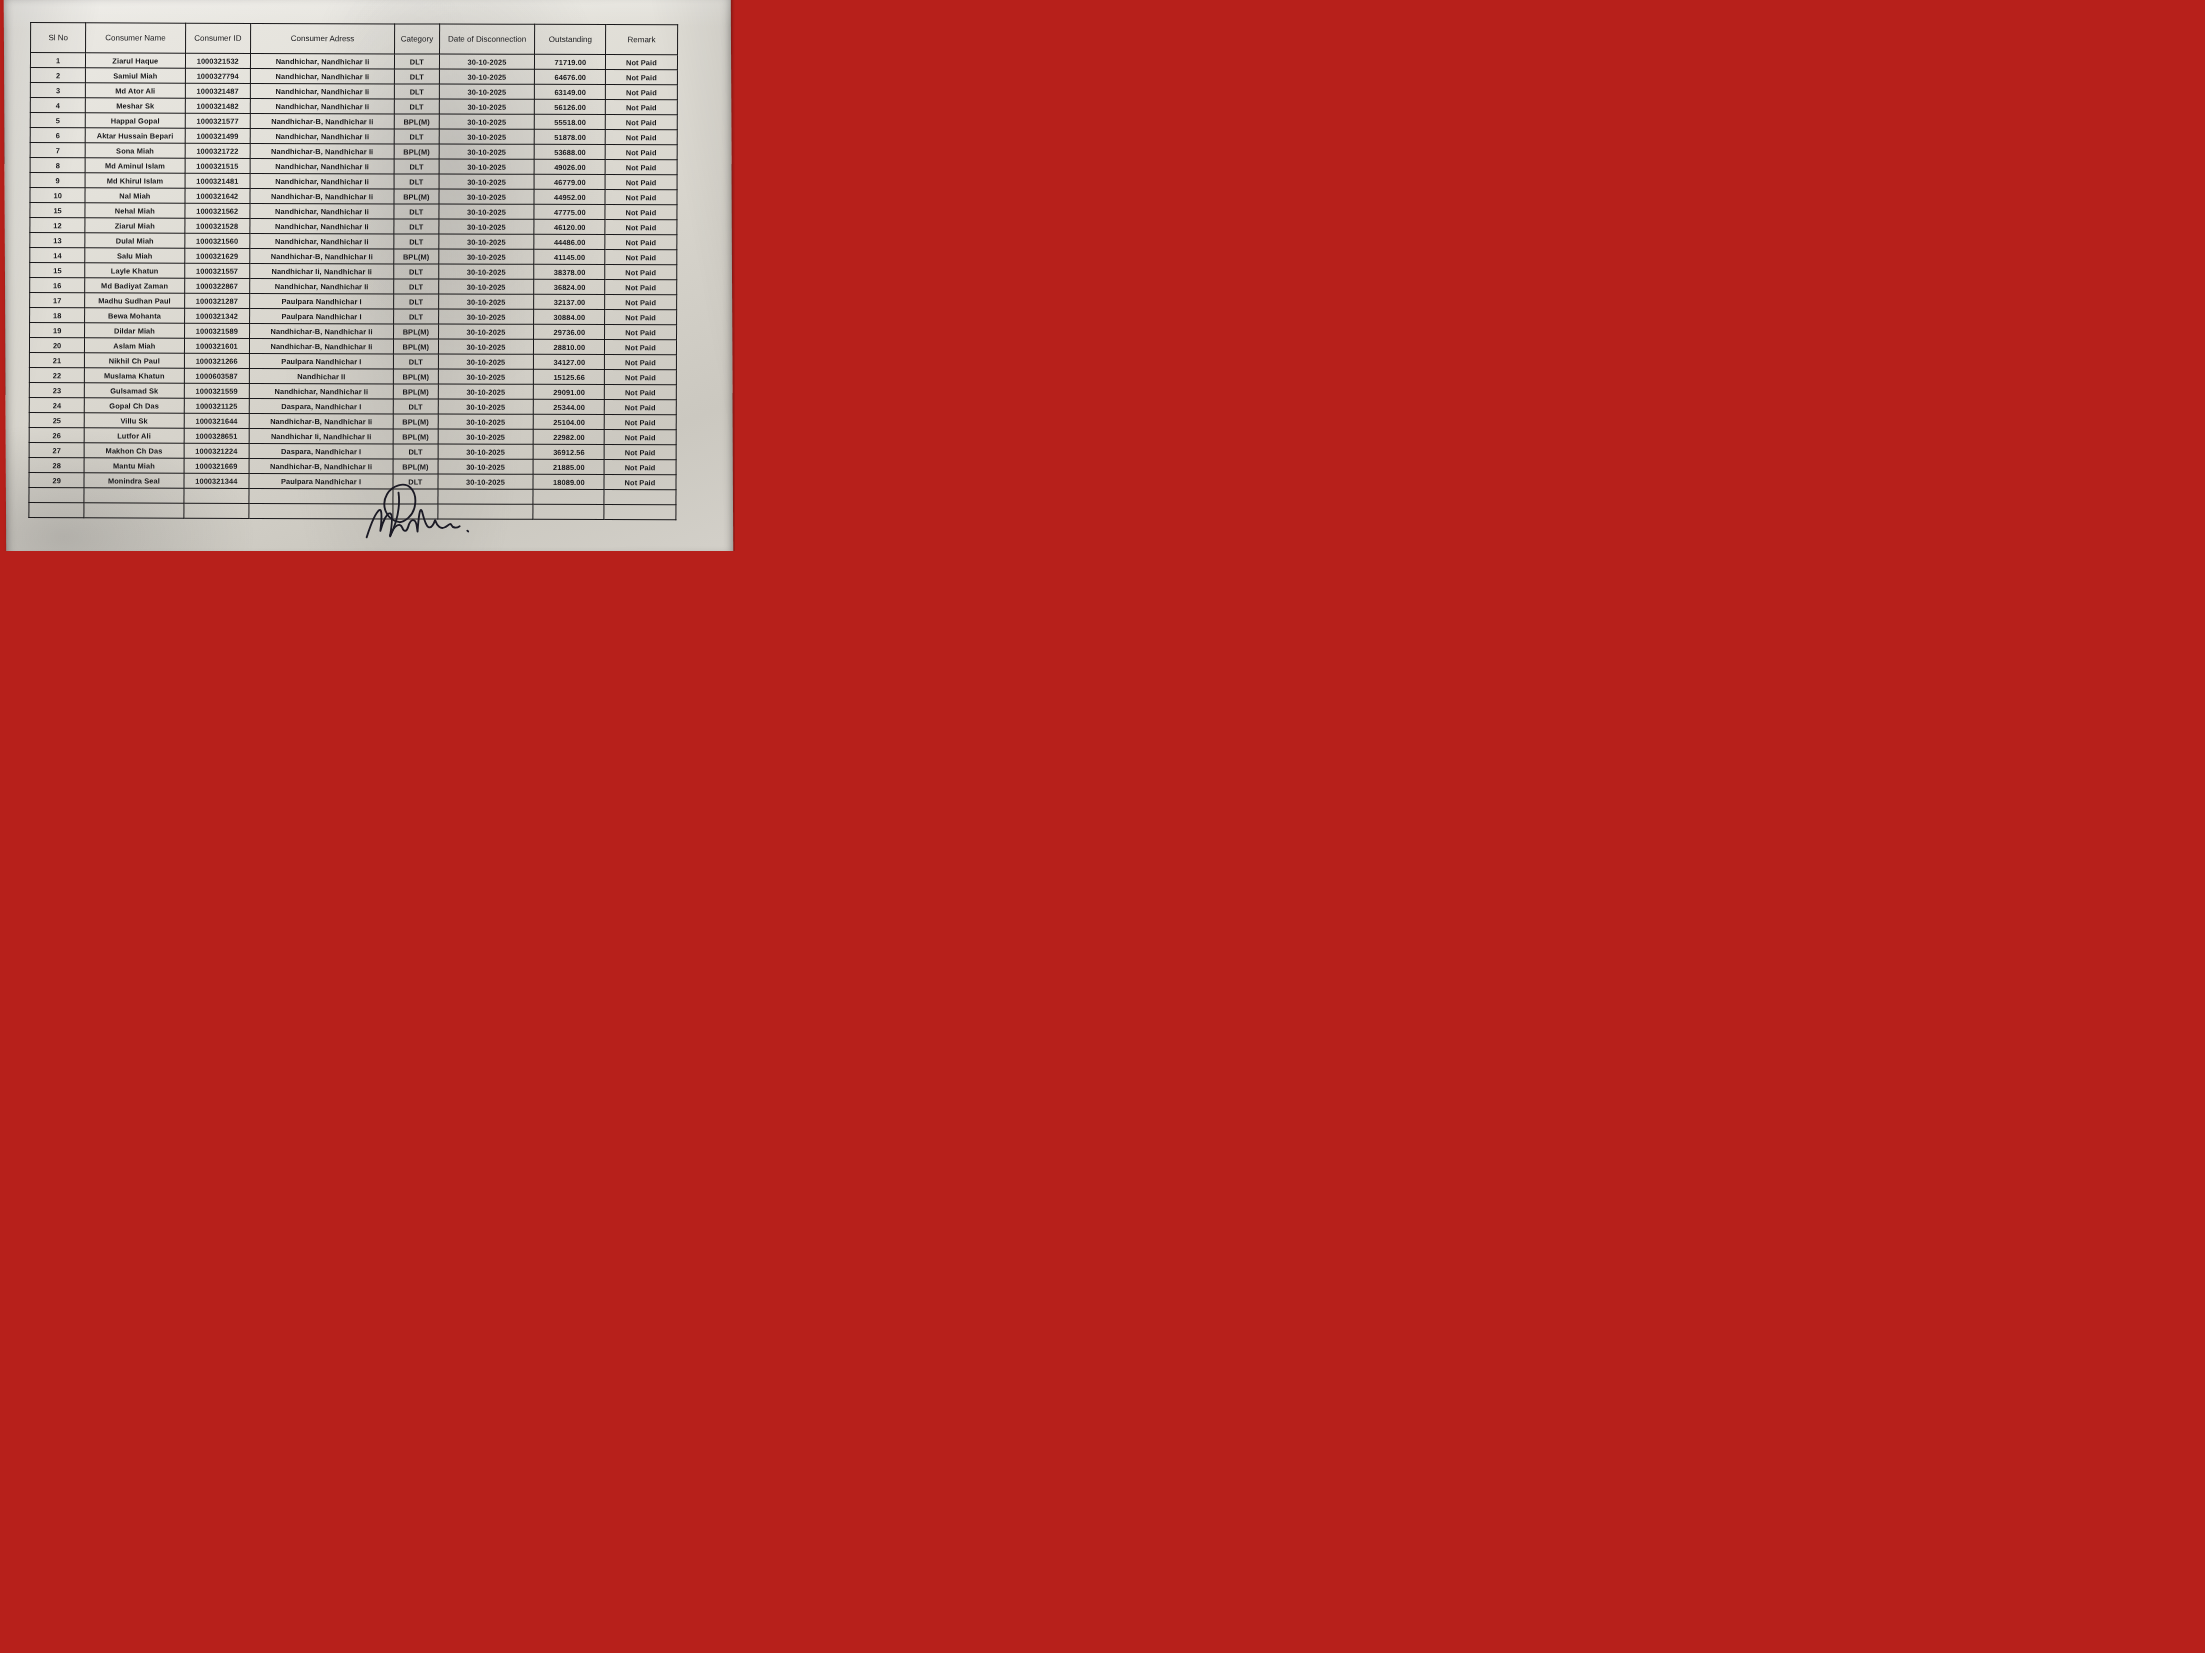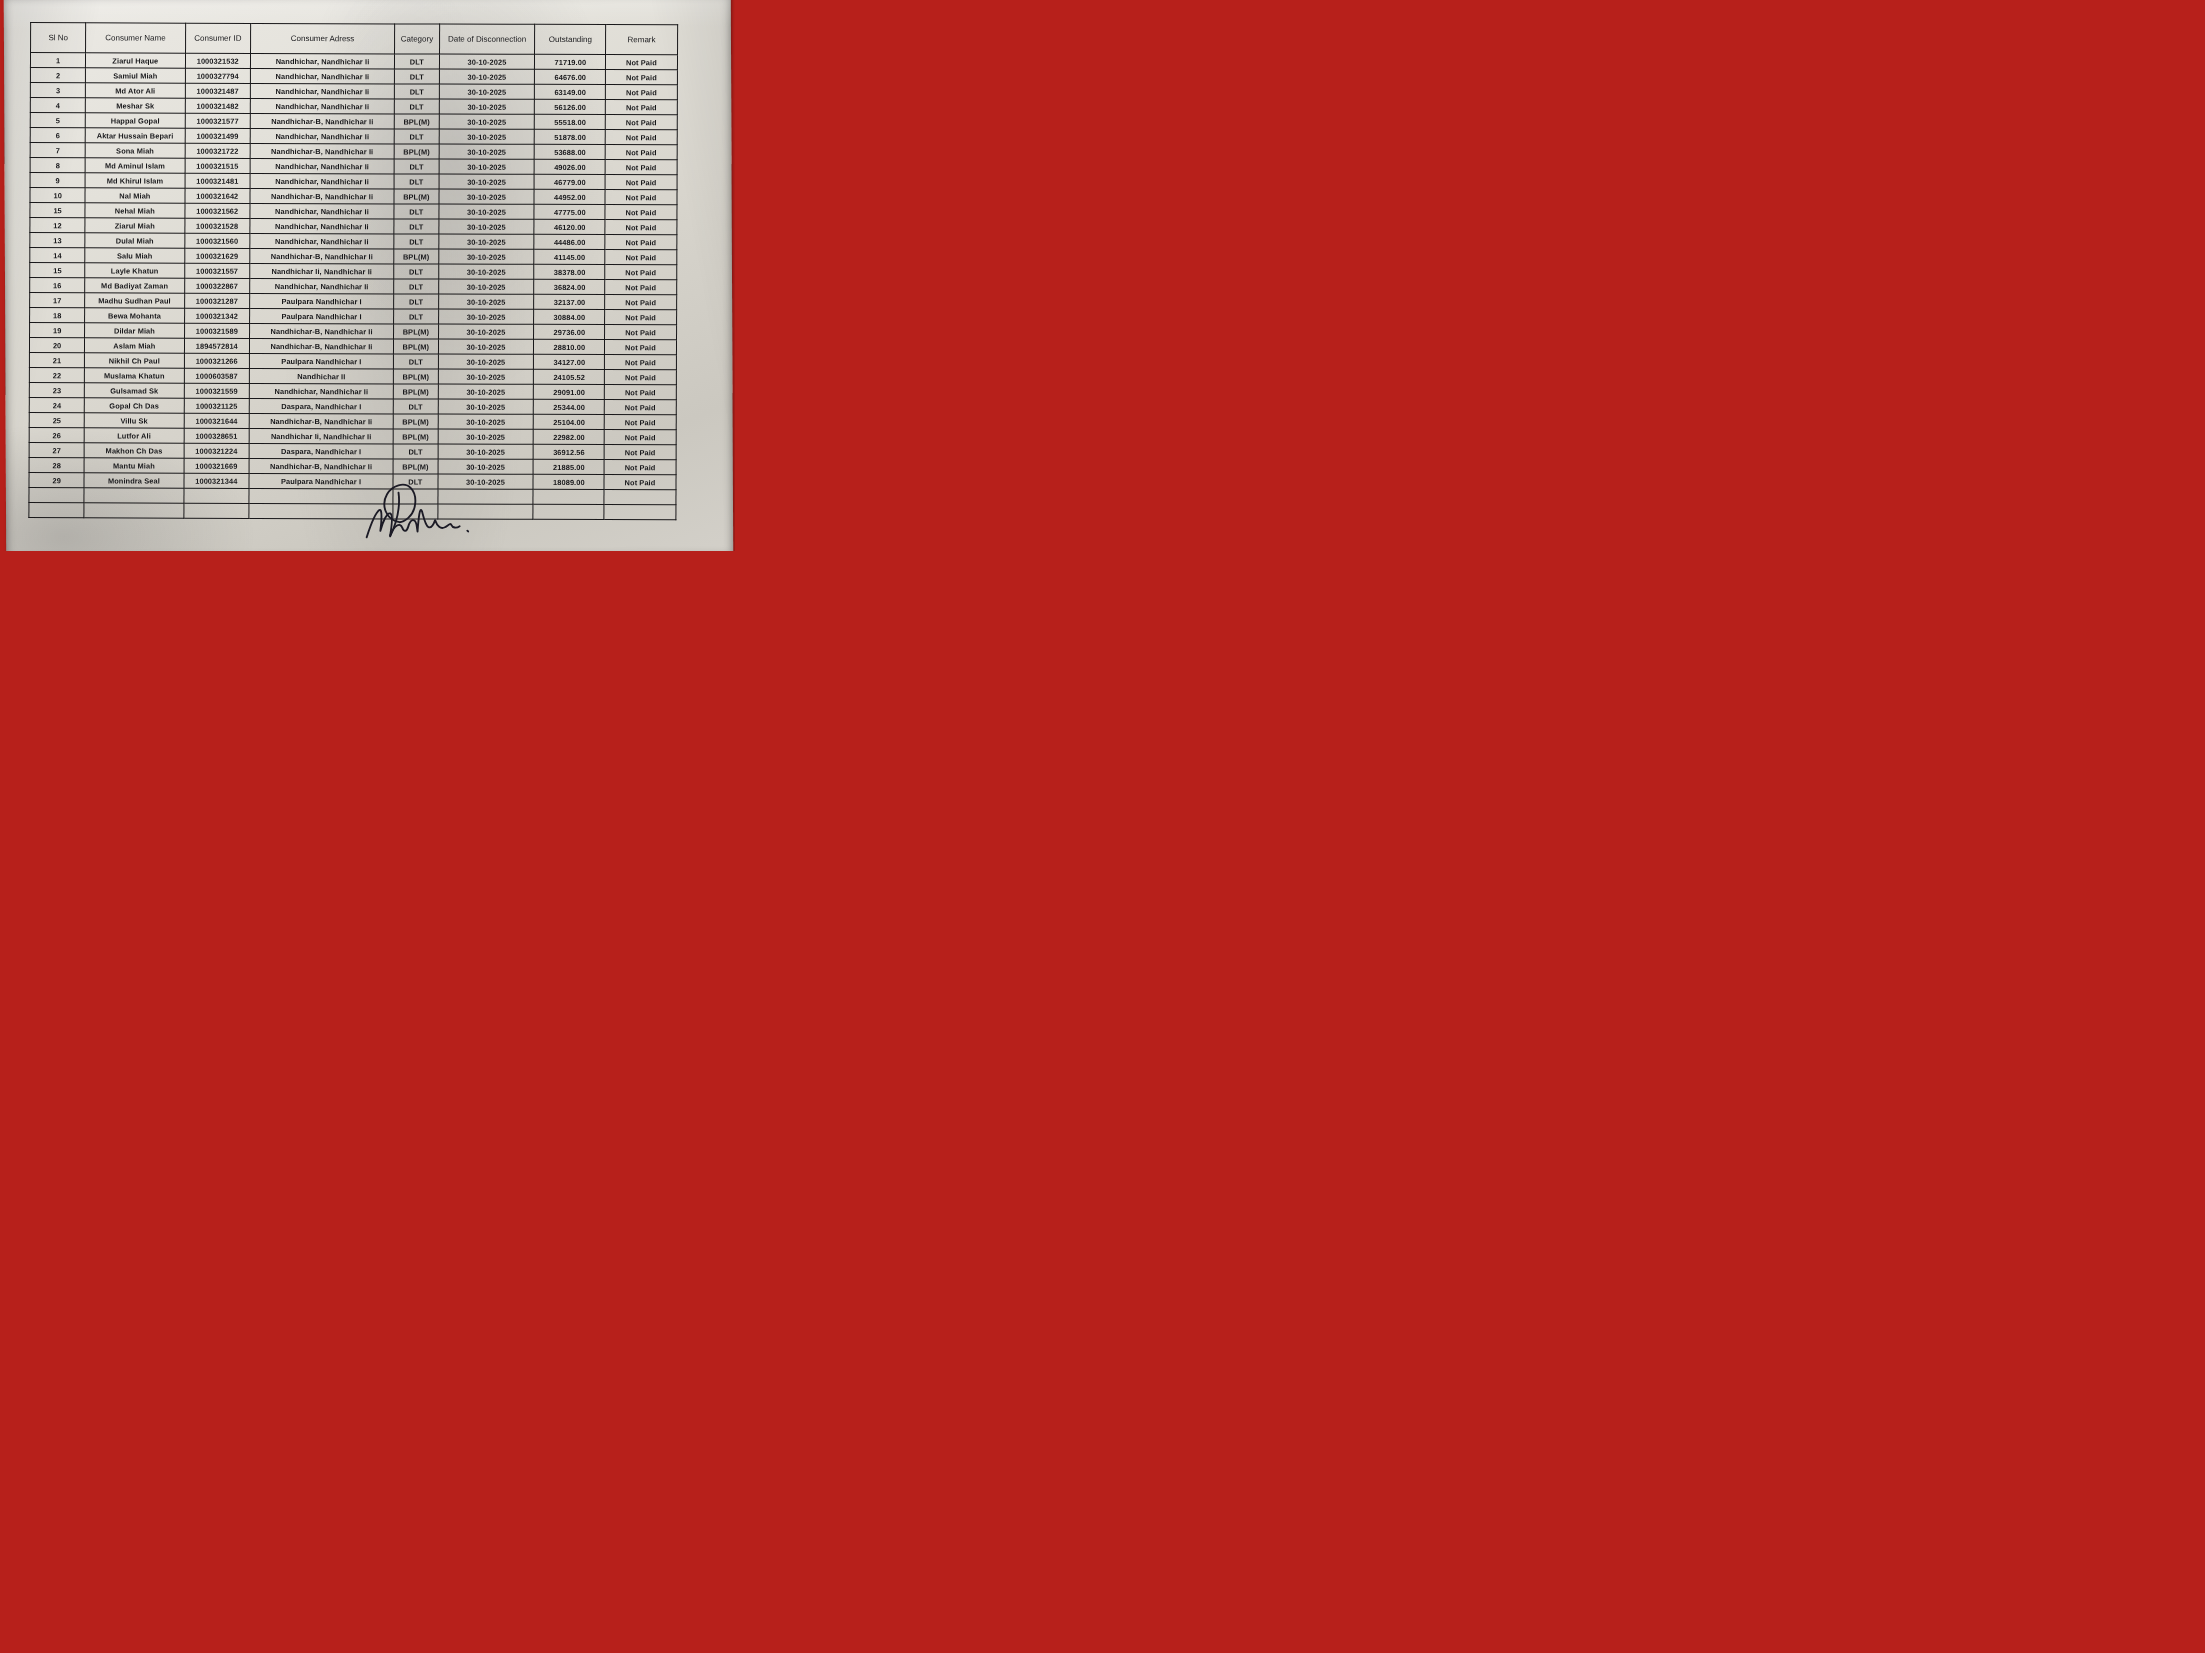--- a/index.html
+++ b/index.html
@@ -294,21 +294,21 @@
             <td>1000321589</td>
             <td>Nandhichar-B, Nandhichar Ii</td>
             <td>BPL(M)</td>
             <td>30-10-2025</td>
             <td>29736.00</td>
             <td>Not Paid</td>
           </tr>
           <tr>
             <td>20</td>
             <td>Aslam Miah</td>
-            <td>1894572814</td>
+            <td>1000321601</td>
             <td>Nandhichar-B, Nandhichar Ii</td>
             <td>BPL(M)</td>
             <td>30-10-2025</td>
             <td>28810.00</td>
             <td>Not Paid</td>
           </tr>
           <tr>
             <td>21</td>
             <td>Nikhil Ch Paul</td>
             <td>1000321266</td>
@@ -318,21 +318,21 @@
             <td>34127.00</td>
             <td>Not Paid</td>
           </tr>
           <tr>
             <td>22</td>
             <td>Muslama Khatun</td>
             <td>1000603587</td>
             <td>Nandhichar II</td>
             <td>BPL(M)</td>
             <td>30-10-2025</td>
-            <td>24105.52</td>
+            <td>15125.66</td>
             <td>Not Paid</td>
           </tr>
           <tr>
             <td>23</td>
             <td>Gulsamad Sk</td>
             <td>1000321559</td>
             <td>Nandhichar, Nandhichar Ii</td>
             <td>BPL(M)</td>
             <td>30-10-2025</td>
             <td>29091.00</td>

